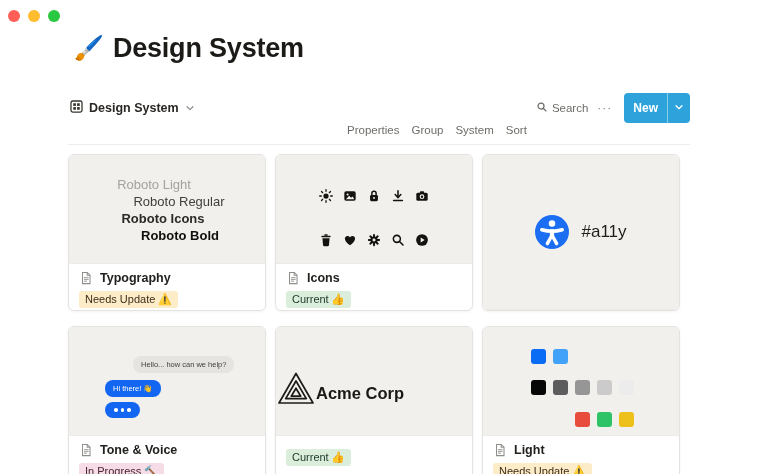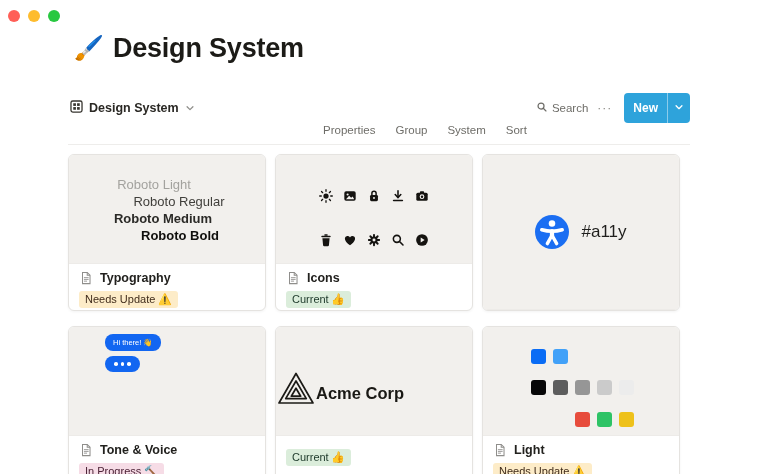--- a/index.html
+++ b/index.html
@@ -94,21 +94,21 @@
                 <rect x="4" y="8.7" width="3.3" height="3.3"></rect>
                 <rect x="8.7" y="8.7" width="3.3" height="3.3"></rect>
               </g>
             </svg></span>
         <span class="tb-view-label">Design System</span>
         <span id="view-chevron"><svg width="10" height="10" viewBox="0 0 12 11" xmlns="http://www.w3.org/2000/svg">
               <path d="M2.5 4 6 7.5 9.5 4" stroke="#8f8e8a" stroke-width="1.5" fill="none" stroke-linecap="round" stroke-linejoin="round"></path>
             </svg></span>
       </div>
       <div class="tb-right">
-        <span id="menu-items" style="display:flex;gap:20px;margin-top:45px;">
+        <span id="menu-items" style="display:flex;gap:12px;margin-top:45px;">
             <span class="tb-item">Properties</span>
             <span class="tb-item">Group</span>
             <span class="tb-item">System</span>
             <span class="tb-item">Sort</span>
           </span>
         <span class="tb-search">
           <span id="tb-search-icon"><svg width="12" height="12" viewBox="0 0 16 16" xmlns="http://www.w3.org/2000/svg">
                 <circle cx="6.7" cy="6.7" r="4" stroke="#6e6d68" stroke-width="1.6" fill="none"></circle>
                 <path d="m9.7 9.7 3.6 3.6" stroke="#6e6d68" stroke-width="1.6" stroke-linecap="round"></path>
               </svg></span>
@@ -124,21 +124,21 @@
           </span>
         </span>
       </div>
     </div>
 
     <div class="grid" id="grid">
         <article class="card">
           <div class="preview pv-typography">
             <span class="t-light">Roboto Light</span>
             <span class="t-regular">Roboto Regular</span>
-            <span class="t-medium">Roboto Medium</span>
+            <span class="t-medium">Roboto Icons</span>
             <span class="t-bold">Roboto Bold</span>
           </div>
           <div class="card-footer"><div class="ft-title-row">
               <span style="display: flex;">
                 <svg width="14" height="14" viewBox="0 0 16 16" xmlns="http://www.w3.org/2000/svg">
                   <path d="M4 1.6h5.4L12.6 4.8V14.4H4Z" fill="none" stroke="#8f8e8b" stroke-width="1.2"></path>
                   <path d="M9.4 1.6v3.2h3.2" fill="none" stroke="#8f8e8b" stroke-width="1.2"></path>
                   <path d="M5.6 7.6h5.4M5.6 9.6h5.4M5.6 11.6h3.6" stroke="#8f8e8b" stroke-width="1"></path>
                 </svg>
               </span>
@@ -226,20 +226,21 @@
                   <path d="M12 14.3 8.7 20.2M12 14.3l3.3 5.9" stroke-width="2.4"></path>
                 </g>
               </svg>
             </span>
             <span class="a11y-tag">#a11y</span>
           </div>
           <div class="card-footer"></div>
         </article>
         <article class="card">
           <div class="preview pv-chat">
+            <span class="bubble b-gray">Hello... how can we help?</span>
             <span class="bubble b-blue" style="background: rgb(18, 102, 241);">Hi there! 👋</span>
             <span class="bubble b-dots" style="background: rgb(18, 102, 241);">
               <i></i>
               <i></i>
               <i></i>
             </span>
           </div>
           <div class="card-footer"><div class="ft-title-row">
               <span style="display: flex;">
                 <svg width="14" height="14" viewBox="0 0 16 16" xmlns="http://www.w3.org/2000/svg">

